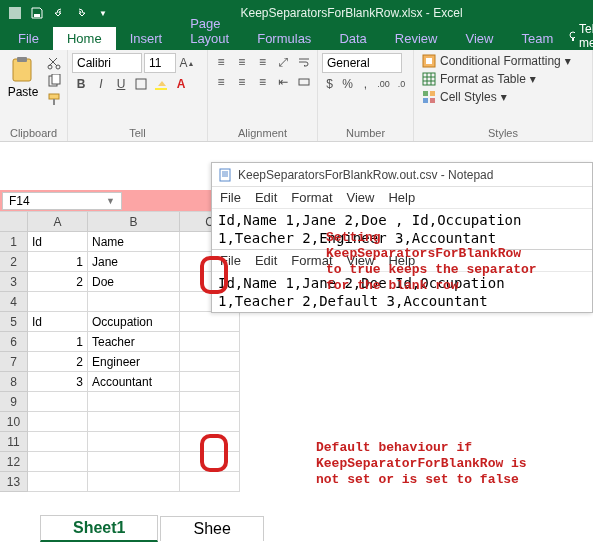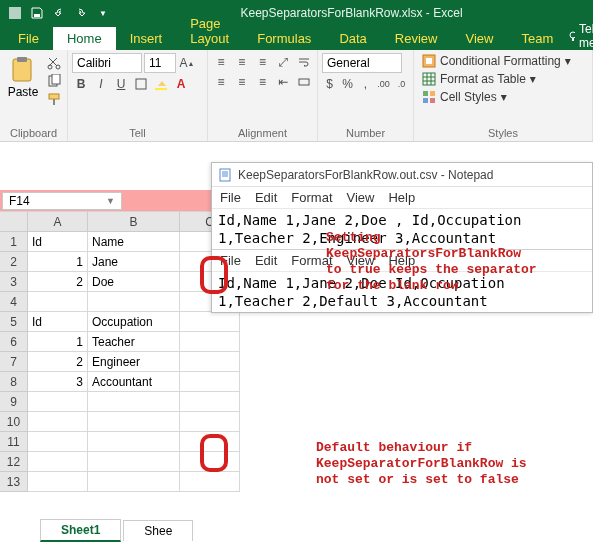--- a/index.html
+++ b/index.html
@@ -6,21 +6,21 @@
 body { background: #fff; width: 593px; height: 542px; overflow: hidden; position: relative; font-size: 12px; }
 
 
 .titlebar { background: #0b6a36; height: 26px; display: flex; align-items: center; color: #fff; padding: 0 4px; }
 .titlebar .tb-btn { width: 22px; height: 22px; display: inline-flex; align-items: center; justify-content: center; color: #fff; }
 .titlebar svg { fill: #fff; }
 .titlebar .title { margin-left: auto; margin-right: auto; font-size: 12px; color: #e8f3ec; }
 
 
 .tabs { background: #0b6a36; height: 24px; display: flex; align-items: flex-end; padding-left: 4px; }
-.tab { padding: 4px 14px; color: #fde047; font-size: 13px; cursor: pointer; }
+.tab { padding: 4px 14px; color: #c4b5fd; font-size: 13px; cursor: pointer; }
 .tab.file { background: #0b6a36; }
 .tab.active { background: #fff; color: #0b6a36; }
 .tellme { margin-left: auto; display: flex; align-items: center; color: #fff; padding-right: 8px; }
 .tellme svg { fill: #fff; margin-right: 4px; }
 
 
 .ribbon { background: #f3f3f3; border-bottom: 1px solid #d4d4d4; height: 92px; display: flex; }
 .group { border-right: 1px solid #e0e0e0; padding: 3px 4px 0 4px; display: flex; flex-direction: column; justify-content: space-between; }
 .group-label { text-align: center; font-size: 11px; color: #6a6a6a; padding: 2px 0; }
 .group-body { display: flex; gap: 3px; }
@@ -64,21 +64,21 @@
 .np-title { background: #fff; border-bottom: 1px solid #e0e0e0; height: 24px; display: flex; align-items: center; padding: 0 6px; font-size: 12px; color: #444; gap: 6px; }
 .np-menu { display: flex; gap: 14px; padding: 3px 8px; font-size: 13px; color: #333; border-bottom: 1px solid #e8e8e8; }
 .np-body { padding: 2px 6px; font-family: Consolas, monospace; font-size: 14px; line-height: 18px; color: #000; position: relative; }
 
 .annotation { position: absolute; font-family: Consolas, "Courier New", monospace; font-size: 13px; font-weight: bold; color: #c62020; line-height: 16px; white-space: pre; }
 
 .red-ring { position: absolute; border: 4px solid #d62020; border-radius: 10px; }
 
 
 .sheettabs { position: absolute; left: 40px; bottom: 0; display: flex; align-items: center; gap: 2px; }
-.sheettab { border: 1px solid #ccc; border-bottom: none; padding: 3px 20px; font-size: 12px; background: #fff; }
+.sheettab { border: 1px solid #ccc; border-bottom: none; padding: 3px 32px; font-size: 16px; background: #fff; }
 .sheettab.active { color: #0b6a36; font-weight: bold; border-bottom: 2px solid #0b6a36; }
 
 svg { display: block; }
 </style>
 </head>
 <body>
 
 <div class="titlebar">
   <span class="tb-btn">
       <svg width="12" height="12">

